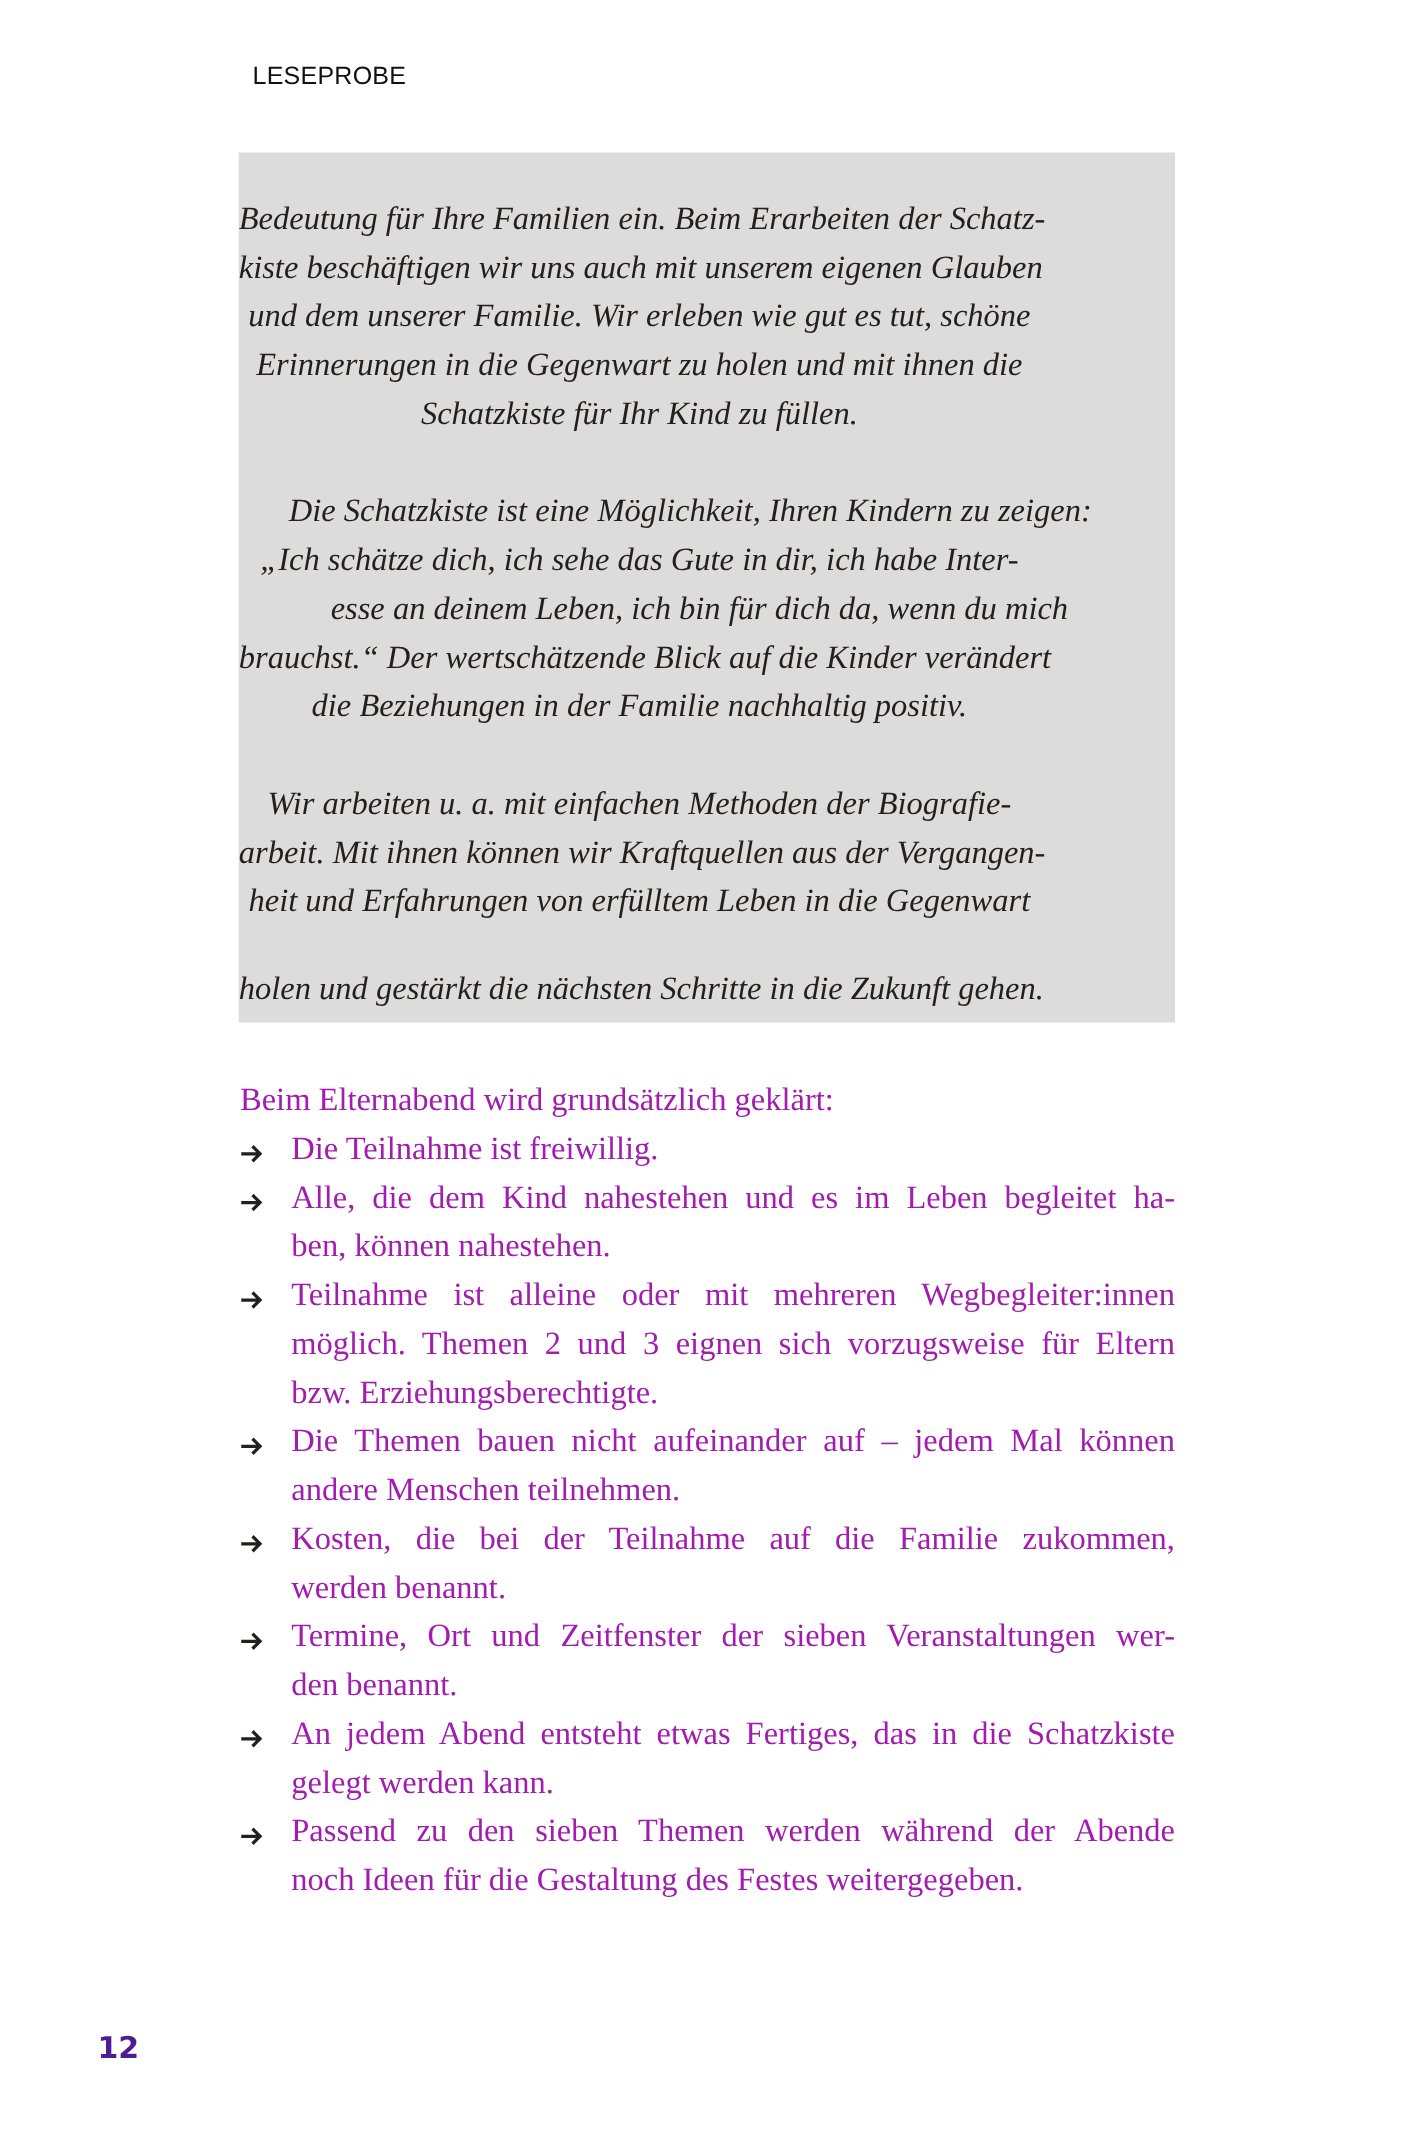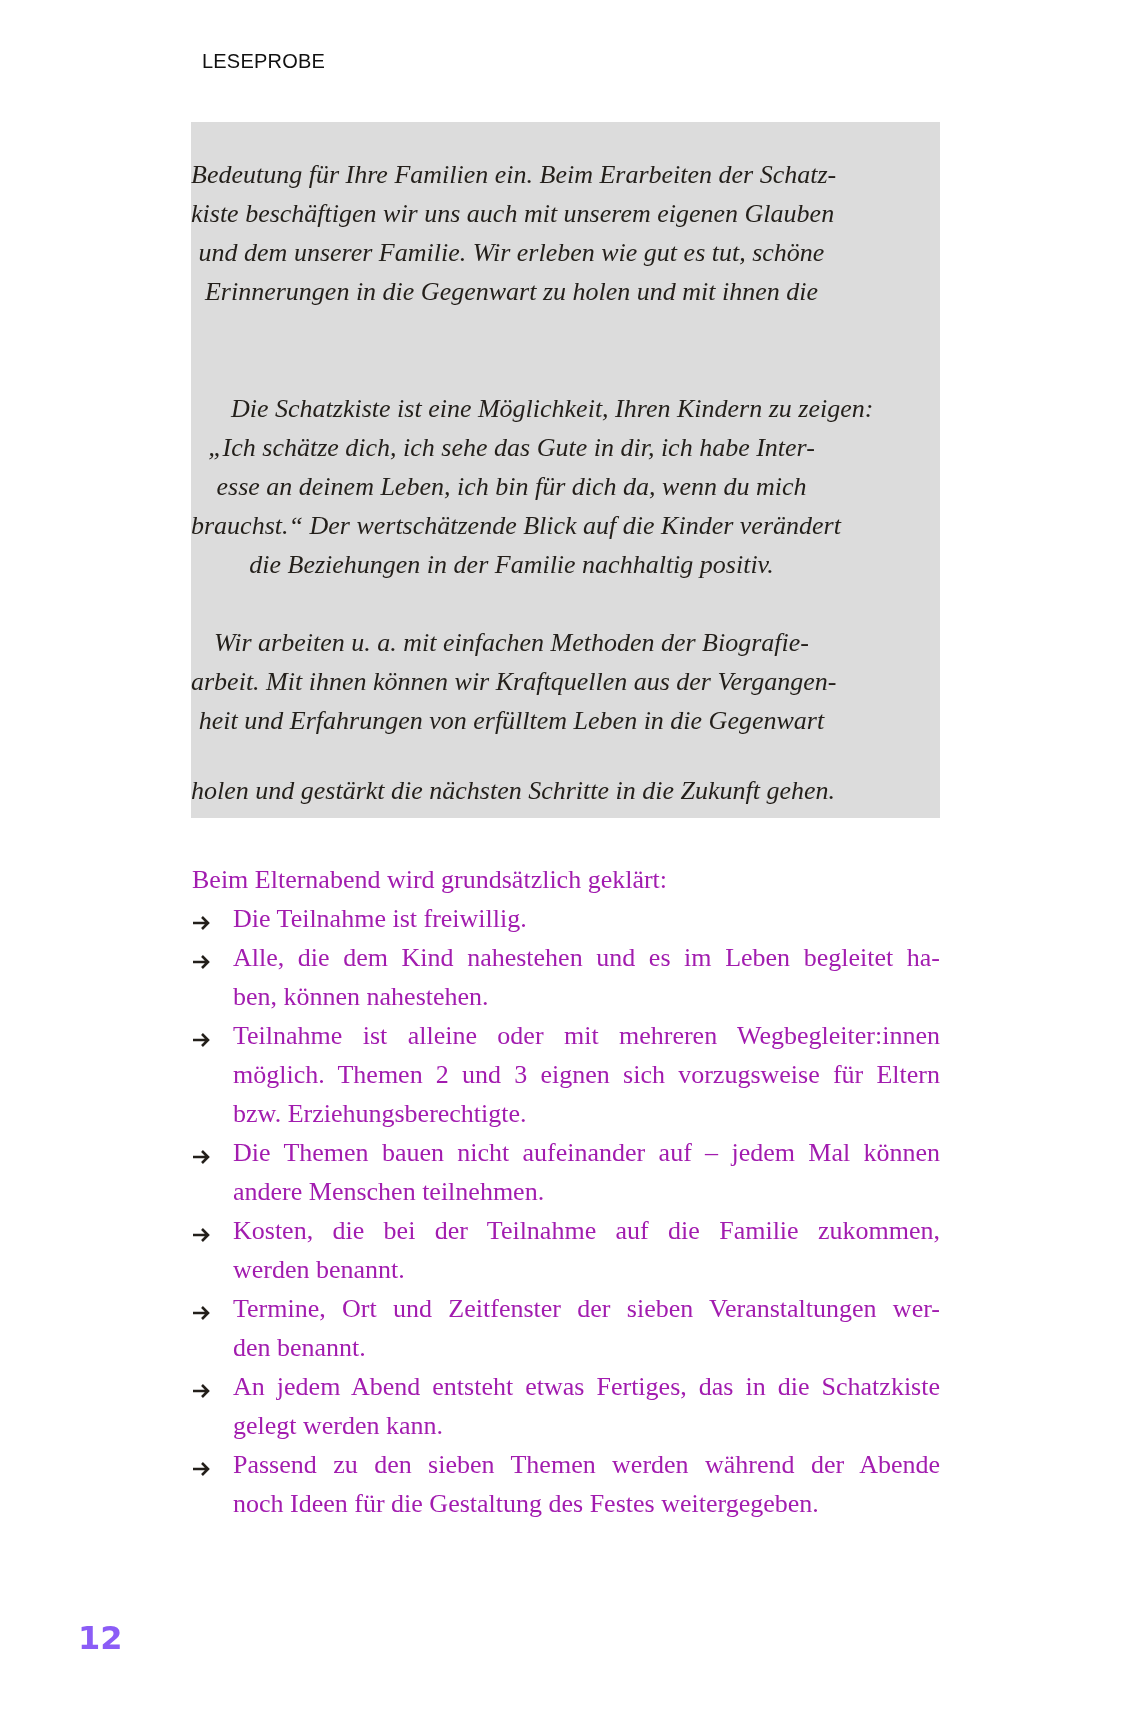--- a/index.html
+++ b/index.html
@@ -26,38 +26,39 @@
   .just {
     text-align: justify; text-align-last: justify; white-space: normal;
     height: 30px; overflow: hidden;
   }
   .arrow {
     position: absolute; left: 192px; width: 20px; height: 30px;
   }
   .arrow svg { display: block; }
   .folio {
     position: absolute; left: 78px; top: 1624px;
-    font-family: "DejaVu Sans", sans-serif; font-size: 32px; font-weight: bold;
-    color: #8b5cf6; line-height: 28px;
+    font-family: "DejaVu Sans", sans-serif; font-size: 24px; font-weight: bold;
+    color: #4c1d95; line-height: 28px;
   }
 </style>
 </head>
 <body>
 
 <div class="page">
   <div class="running-head">LESEPROBE</div>
 
   <div class="box" id="box">
       <div class="box-line" style="top: 38px;">Bedeutung für Ihre Familien ein. Beim Erarbeiten der Schatz-</div>
       <div class="box-line" style="top: 77px;">kiste beschäftigen wir uns auch mit unserem eigenen Glauben</div>
       <div class="box-line" style="top: 116px;">und dem unserer Familie. Wir erleben wie gut es tut, schöne</div>
       <div class="box-line" style="top: 155px;">Erinnerungen in die Gegenwart zu holen und mit ihnen die</div>
+      <div class="box-line" style="top: 194px;">Schatzkiste für Ihr Kind zu füllen.</div>
       <div class="box-line" style="top: 272px; margin-left: 40px;">Die Schatzkiste ist eine Möglichkeit, Ihren Kindern zu zeigen:</div>
       <div class="box-line" style="top: 311px;">„Ich schätze dich, ich sehe das Gute in dir, ich habe Inter-</div>
-      <div class="box-line" style="top: 350px;">esse an deinem Leben, ich bin für dich da, wenn du mich</div>
+      <div class="box-line" style="top: 350px; padding-left: 48px;">esse an deinem Leben, ich bin für dich da, wenn du mich</div>
       <div class="box-line" style="top: 389px;">brauchst.“ Der wertschätzende Blick auf die Kinder verändert</div>
       <div class="box-line" style="top: 428px;">die Beziehungen in der Familie nachhaltig positiv.</div>
       <div class="box-line" style="top: 506px;">Wir arbeiten u. a. mit einfachen Methoden der Biografie-</div>
       <div class="box-line" style="top: 545px;">arbeit. Mit ihnen können wir Kraftquellen aus der Vergangen-</div>
       <div class="box-line" style="top: 584px;">heit und Erfahrungen von erfülltem Leben in die Gegenwart</div>
       <div class="box-line" style="top: 654px;">holen und gestärkt die nächsten Schritte in die Zukunft gehen.</div>
     </div>
 
   <div id="main">
       <div class="body-line" style="left: 192px; top: 865px;">Beim Elternabend wird grundsätzlich geklärt:</div>

